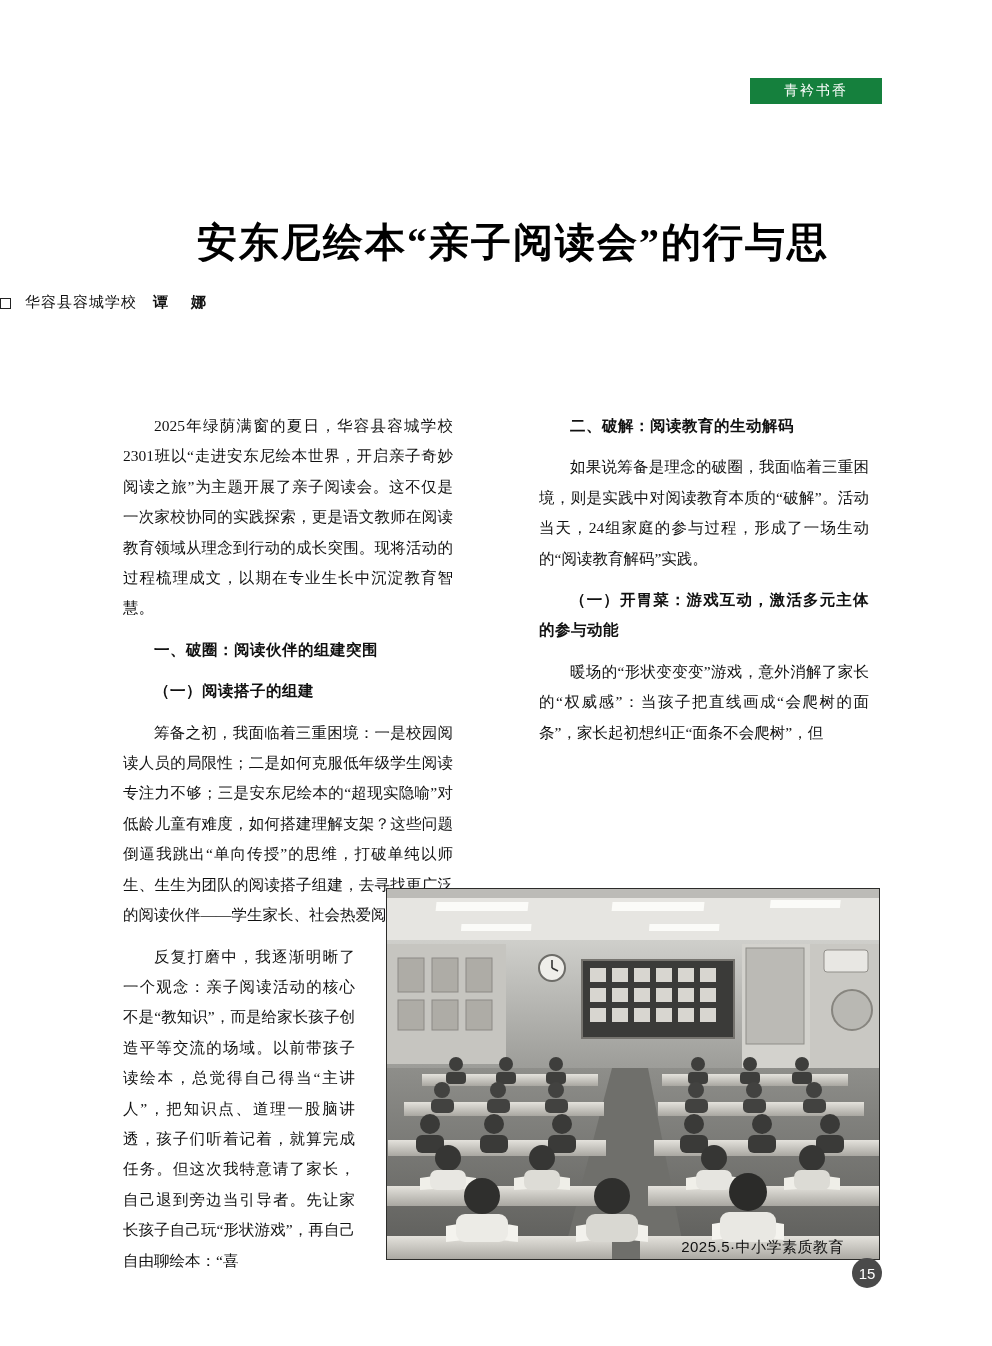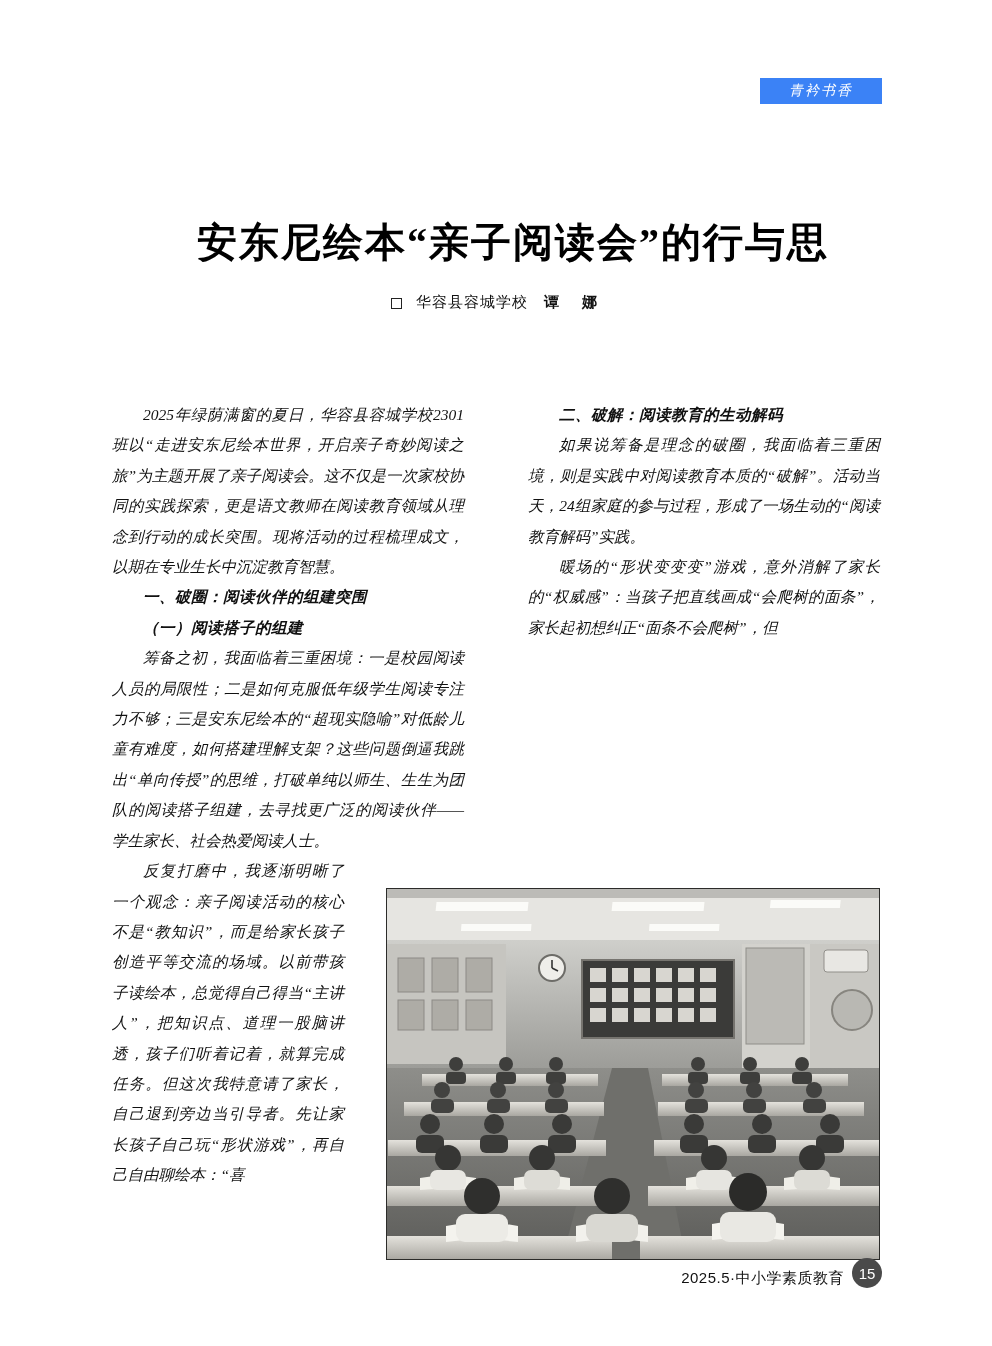--- a/index.html
+++ b/index.html
@@ -18,31 +18,30 @@
     margin: 0 auto;
     background: #ffffff;
     overflow: hidden;
   }
 
   
   .header-tag {
     position: absolute;
     top: 78px;
     right: 110px;
-    width: 122px;
+    width: 132px;
     height: 26px;
-    background: #3b82f6;
+    background: #15803d;
     color: #ffffff;
     font-family: "Liberation Sans", sans-serif;
     font-size: 14px;
     letter-spacing: 2px;
     display: flex;
     align-items: center;
     justify-content: center;
-    font-style: italic;
   }
 
   
   .title {
     position: absolute;
     top: 215px;
     left: 0;
     width: 992px;
     text-align: center;
     font-family: "Liberation Serif", serif;
@@ -50,21 +49,21 @@
     font-size: 40px;
     letter-spacing: 2px;
     color: #000;
     padding-left: 17px;
   }
   .byline {
     position: absolute;
     top: 293px;
     left: 0;
     width: 992px;
-    text-align: center;
+    text-align: left;
     font-size: 15px;
     letter-spacing: 1px;
     color: #111;
   }
   .byline .sq {
     display: inline-block;
     width: 9px;
     height: 9px;
     border: 1px solid #222;
     margin-right: 14px;
@@ -86,23 +85,22 @@
     font-size: 15.5px;
     line-height: 30.4px;
     text-align: justify;
     text-justify: inter-ideograph;
     color: #111;
   }
   .col-left  { left: 112px; }
   .col-right { left: 528px; }
 
   .col p {
-    margin: 0;
+    margin: 11px;
     text-indent: 2em;
-    font-style: italic;
   }
   .col p.sub {
     font-weight: bold;
     letter-spacing: 0.5px;
   }
   .col p.subsub {
     font-weight: bold;
     letter-spacing: 0.5px;
   }
 
@@ -122,36 +120,37 @@
     overflow: hidden;
   }
   .photo svg { display: block; }
 
   
   .footer {
     position: absolute;
     right: 110px;
     bottom: 58px;
     display: flex;
-    align-items: flex-end;
+    align-items: flex-start;
     font-family: "Liberation Sans", sans-serif;
     font-size: 15px;
     color: #111;
   }
   .footer .ftext { margin-right: 8px; letter-spacing: 0.5px; }
   .page-num {
     width: 30px;
     height: 30px;
     border-radius: 50%;
     background: #4a4a4a;
     color: #fff;
     font-size: 15px;
     display: flex;
     align-items: center;
     justify-content: center;
+    margin-top: 20px;
   }
 </style>
 </head>
 <body>
 
 <div class="page">
 
   <div class="header-tag">青衿书香</div>
 
   <div class="title">安东尼绘本“亲子阅读会”的行与思</div>
@@ -164,20 +163,21 @@
     <p>2025年绿荫满窗的夏日，华容县容城学校2301班以“走进安东尼绘本世界，开启亲子奇妙阅读之旅”为主题开展了亲子阅读会。这不仅是一次家校协同的实践探索，更是语文教师在阅读教育领域从理念到行动的成长突围。现将活动的过程梳理成文，以期在专业生长中沉淀教育智慧。</p>
     <p class="sub">一、破圈：阅读伙伴的组建突围</p>
     <p class="subsub">（一）阅读搭子的组建</p>
     <p>筹备之初，我面临着三重困境：一是校园阅读人员的局限性；二是如何克服低年级学生阅读专注力不够；三是安东尼绘本的“超现实隐喻”对低龄儿童有难度，如何搭建理解支架？这些问题倒逼我跳出“单向传授”的思维，打破单纯以师生、生生为团队的阅读搭子组建，去寻找更广泛的阅读伙伴——学生家长、社会热爱阅读人士。</p>
     <p class="wrap-zone">反复打磨中，我逐渐明晰了一个观念：亲子阅读活动的核心不是“教知识”，而是给家长孩子创造平等交流的场域。以前带孩子读绘本，总觉得自己得当“主讲人”，把知识点、道理一股脑讲透，孩子们听着记着，就算完成任务。但这次我特意请了家长，自己退到旁边当引导者。先让家长孩子自己玩“形状游戏”，再自己自由聊绘本：“喜</p>
   </div>
 
   <div class="col col-right">
     <p class="sub">二、破解：阅读教育的生动解码</p>
     <p>如果说筹备是理念的破圈，我面临着三重困境，则是实践中对阅读教育本质的“破解”。活动当天，24组家庭的参与过程，形成了一场生动的“阅读教育解码”实践。</p>
+    <p class="subsub">（一）开胃菜：游戏互动，激活多元主体的参与动能</p>
     <p>暖场的“形状变变变”游戏，意外消解了家长的“权威感”：当孩子把直线画成“会爬树的面条”，家长起初想纠正“面条不会爬树”，但</p>
   </div>
 
   <div class="photo">
     <svg width="494" height="372" viewBox="0 0 494 372" aria-hidden="true">
       <defs>
         <linearGradient id="wallG" x1="0" y1="0" x2="0" y2="1">
           <stop offset="0%" stop-color="#cfcfcb"></stop>
           <stop offset="100%" stop-color="#9b9b97"></stop>
         </linearGradient>

